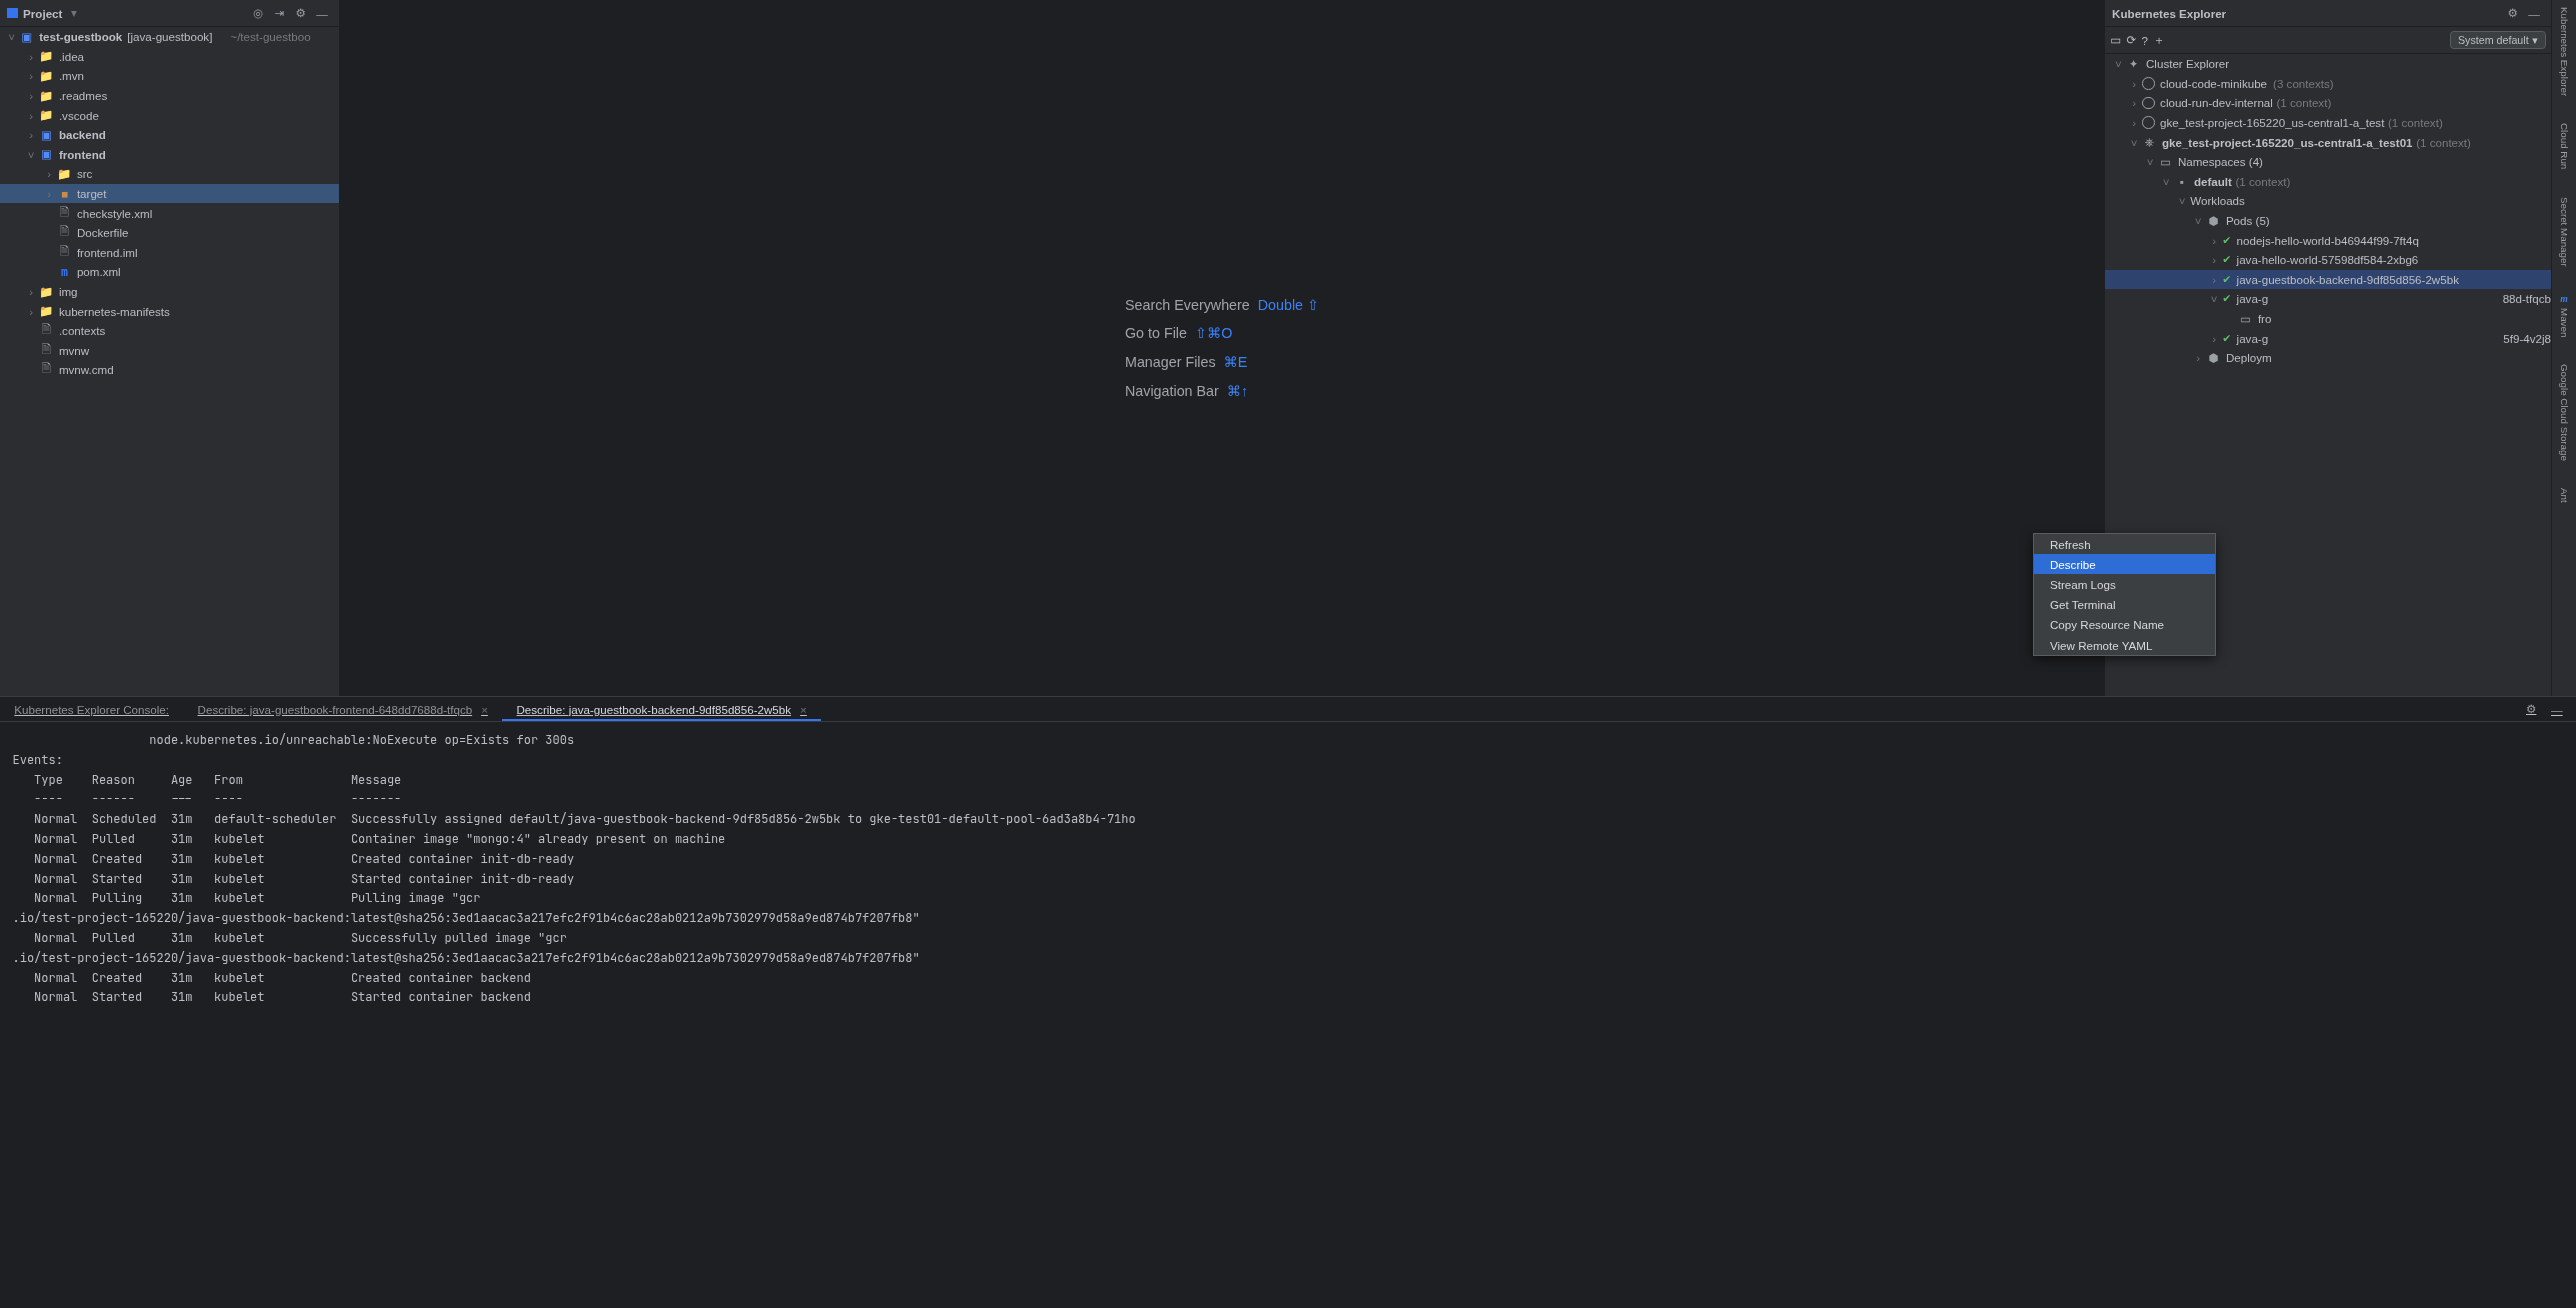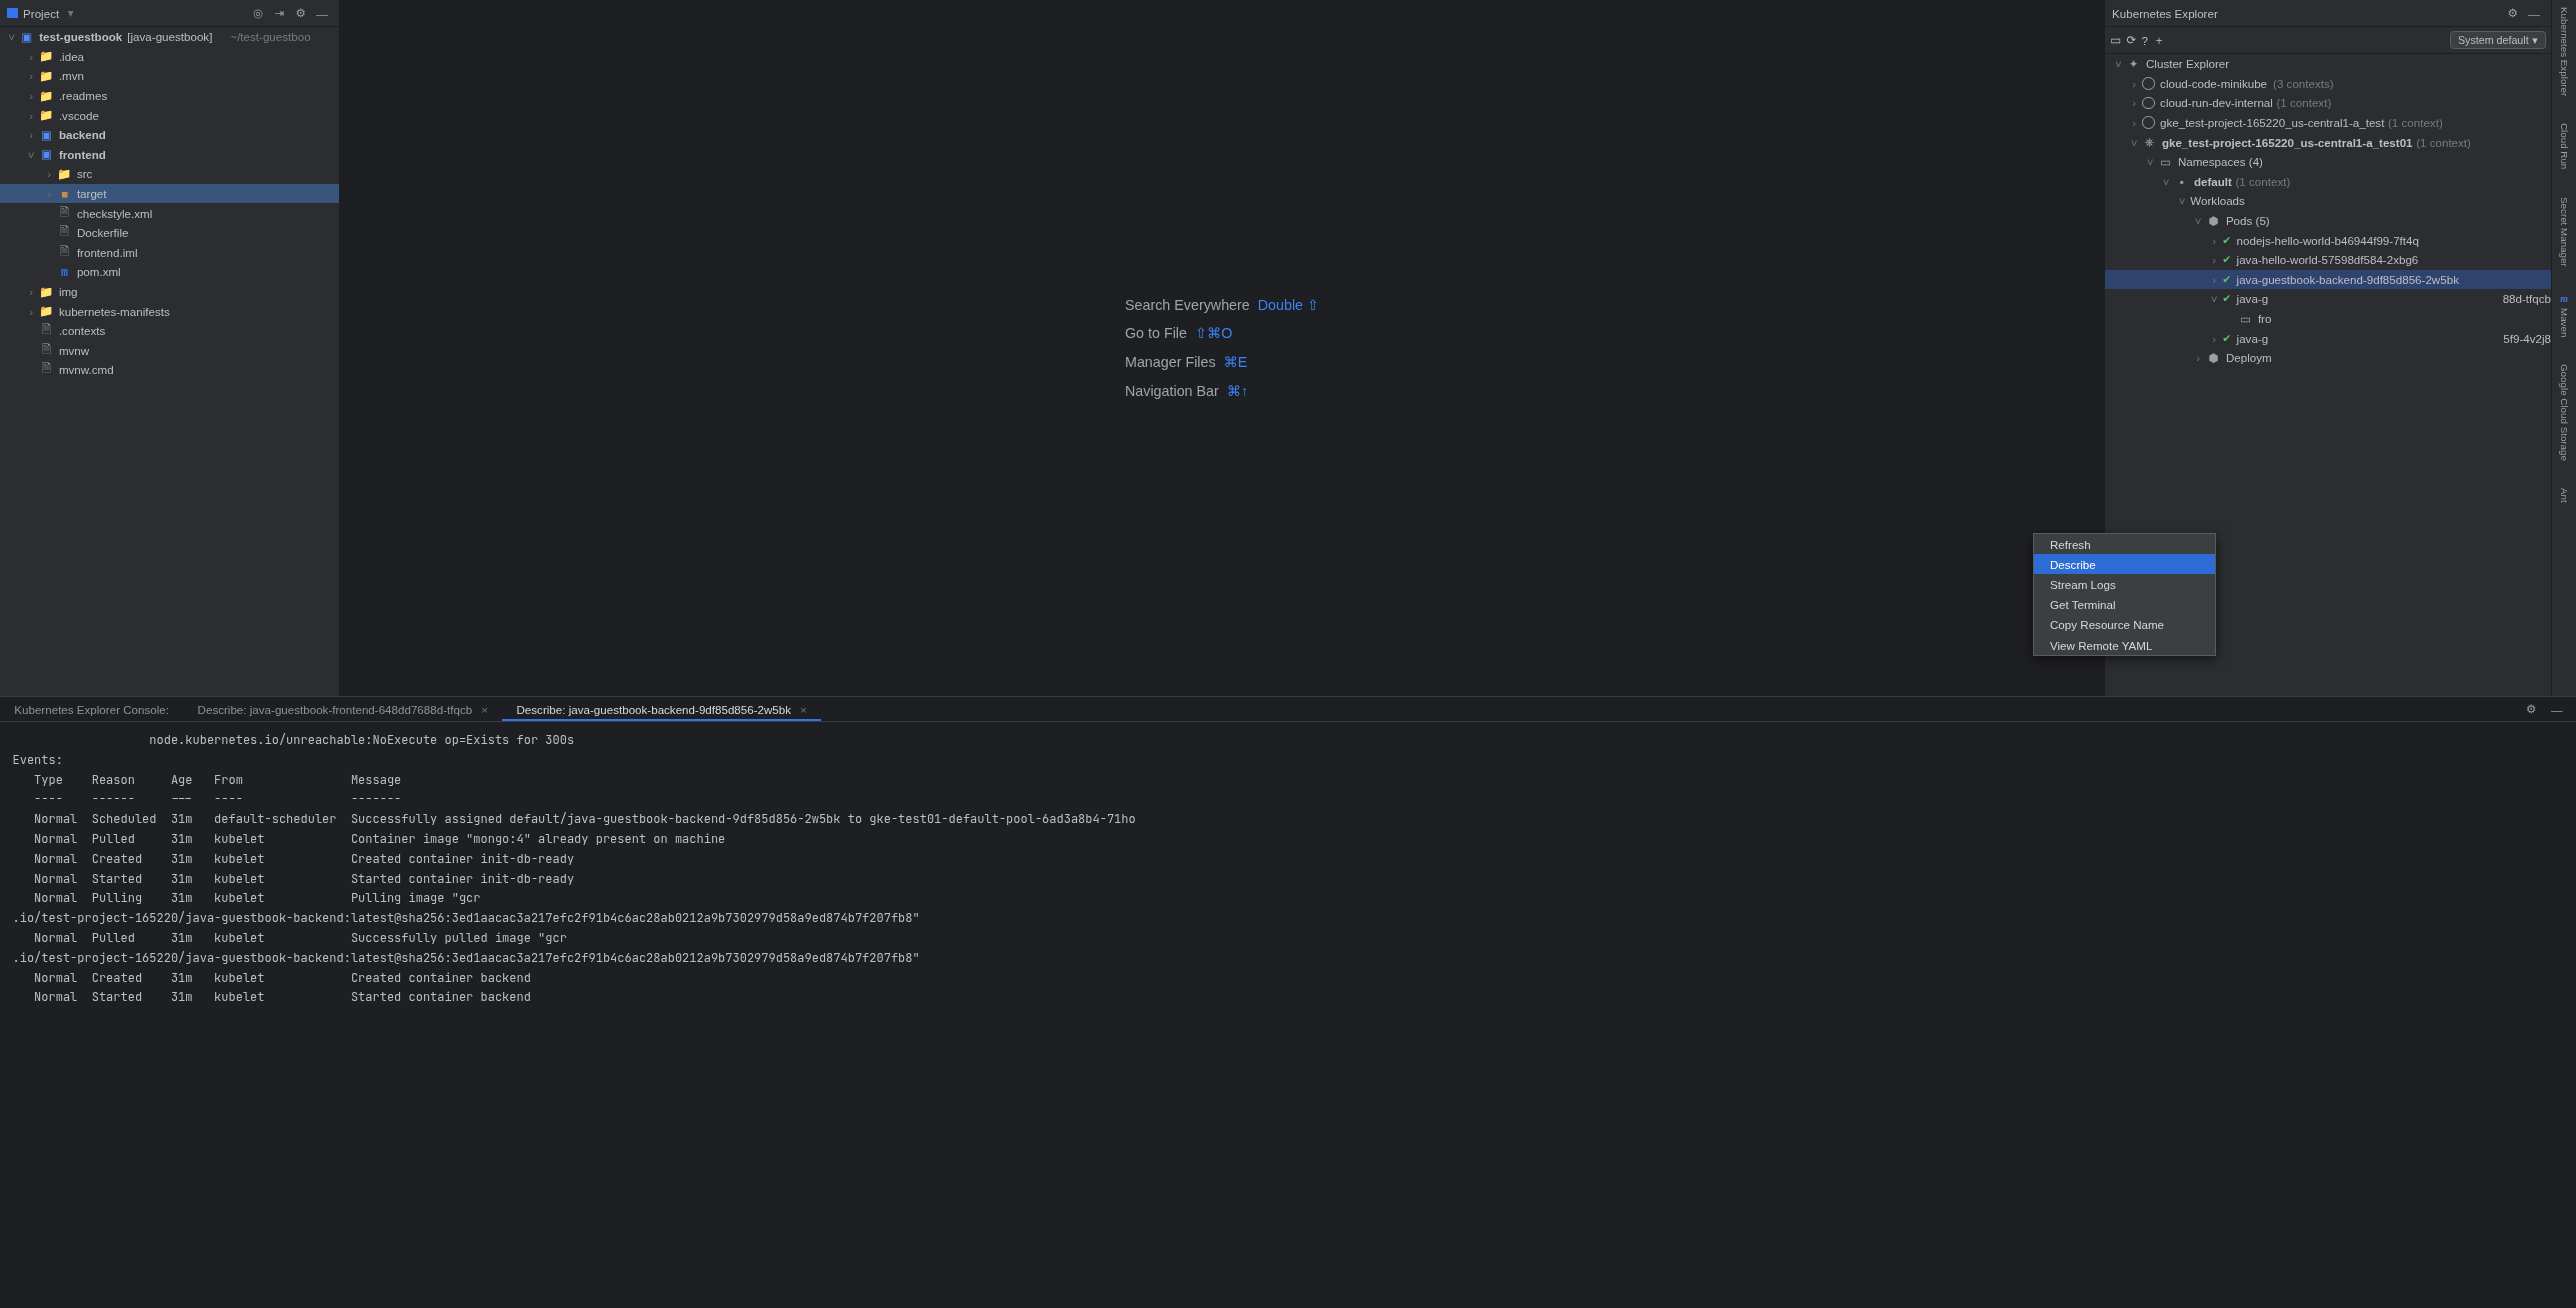--- a/index.html
+++ b/index.html
@@ -1,21 +1,21 @@
 <!DOCTYPE html>
 <html><head>
 <meta charset="utf-8">
 <style>
 * { margin: 0; padding: 0; box-sizing: border-box; font-family: -apple-system, "Segoe UI", Arial, sans-serif; }
 html, body { width: 100%; height: 100%; background: #2b2d30; color: #bcbec4; font-size: 11.6px; overflow: hidden; }
 .root { display: flex; flex-direction: column; width: 2576px; height: 1309px; }
 .main-row { display: flex; flex: 1; overflow: hidden; }
 .project-panel { width: 340px; background: #2b2d30; border-right: 0.9px solid #1e1f22; display: flex; flex-direction: column; }
 .panel-header { display: flex; align-items: center; height: 27px; padding: 0 7.1px; border-bottom: 0.9px solid #1e1f22; background: #2b2d30; }
-.panel-header .title { color: #bcbec4; font-weight: 400; margin-right: 5.3px; }
+.panel-header .title { color: #bcbec4; font-weight: 700; margin-right: 5.3px; }
 .panel-header .spacer { flex: 1; }
 .panel-header .icon-btn { width: 19.6px; height: 19.6px; display: flex; align-items: center; justify-content: center; color: #9aa0a6; cursor: pointer; margin-left: 1.8px; }
 .tree { flex: 1; overflow: hidden; font-size: 11.6px; }
 .tree-row { display: flex; align-items: center; height: 19.6px; padding-left: 5.3px; white-space: nowrap; cursor: pointer; }
 .tree-row.targetsel { background: #39567a; }
 .chevron { width: 12.5px; text-align: center; color: #6f737a; margin-right: 1.8px; }
 .ticon { width: 14.3px; height: 14.3px; margin-right: 5.3px; display:inline-flex; align-items:center; justify-content:center; color:#9aa0a6; }
 .tlabel { color: #bcbec4; }
 .tlabel.dim { color: #787a7d; }
 .tlabel.bold { font-weight: 600; }
@@ -33,21 +33,21 @@
 .klabel.bold { font-weight:600; }
 .klabel.dim { color:#787a7d; }
 .green-check { color:#5fbf6a; margin-right:5.3px; font-size:10.7px; }
 .circle { width:12.5px; height:12.5px; border:1.8px solid #9aa0a6; border-radius:50%; display:inline-block; margin-right:5.3px; }
 .context-menu { position:absolute; background:#3c3f41; border:0.9px solid #5a5d60; box-shadow:0 3.6px 10.7px rgba(0,0,0,.6); z-index:100; min-width:183px; }
 .context-menu .menu-item { padding:3.6px 16px; font-size:11.6px; color:#d6d8db; cursor:pointer; }
 .context-menu .menu-item.selected { background:#2e6dd6; color:#fff; }
 .right-rail { width:25px; background:#2b2d30; border-left:0.9px solid #1e1f22; display:flex; flex-direction:column; align-items:center; padding-top:7.1px; gap:27px; }
 .rail-item { writing-mode:vertical-rl; font-size:9.8px; color:#9aa0a6; cursor:pointer; display:flex; align-items:center; gap:3.6px; }
 .console { height: 613px; background:#1e1f22; border-top:0.9px solid #393b40; display:flex; flex-direction:column; }
-.console-tabs { display:flex; align-items:center; height:25px; border-bottom:0.9px solid #393b40; }
+.console-tabs { display:flex; align-items:center; height:25px; border-bottom:0.9px solid #393b40;text-decoration:underline; }
 .ctab { padding: 0 14.3px; height:100%; display:flex; align-items:center; color:#8f9296; font-size:11.6px; cursor:pointer; position:relative; }
 .ctab.active { color:#d6d8db; }
 .ctab.active::after { content:""; position:absolute; left:0; right:0; bottom:0; height:1.8px; background:#3574f0; }
 .ctab .close { margin-left:9px; color:#6f737a; }
 .console-tabs .spacer { flex:1; }
 .console-body { flex:1; padding:9px 12.5px; font-family: "JetBrains Mono", Menlo, Consolas, monospace; font-size:12px; color:#bcbec4; white-space:pre; overflow:hidden; line-height:1.65; }
 .proj-root-icon{color:#548af7;}
 .dir-icon{color:#9aa0a6;}
 .orange-dir{color:#c98b4a;}
 .file-icon{color:#9aa0a6;}

